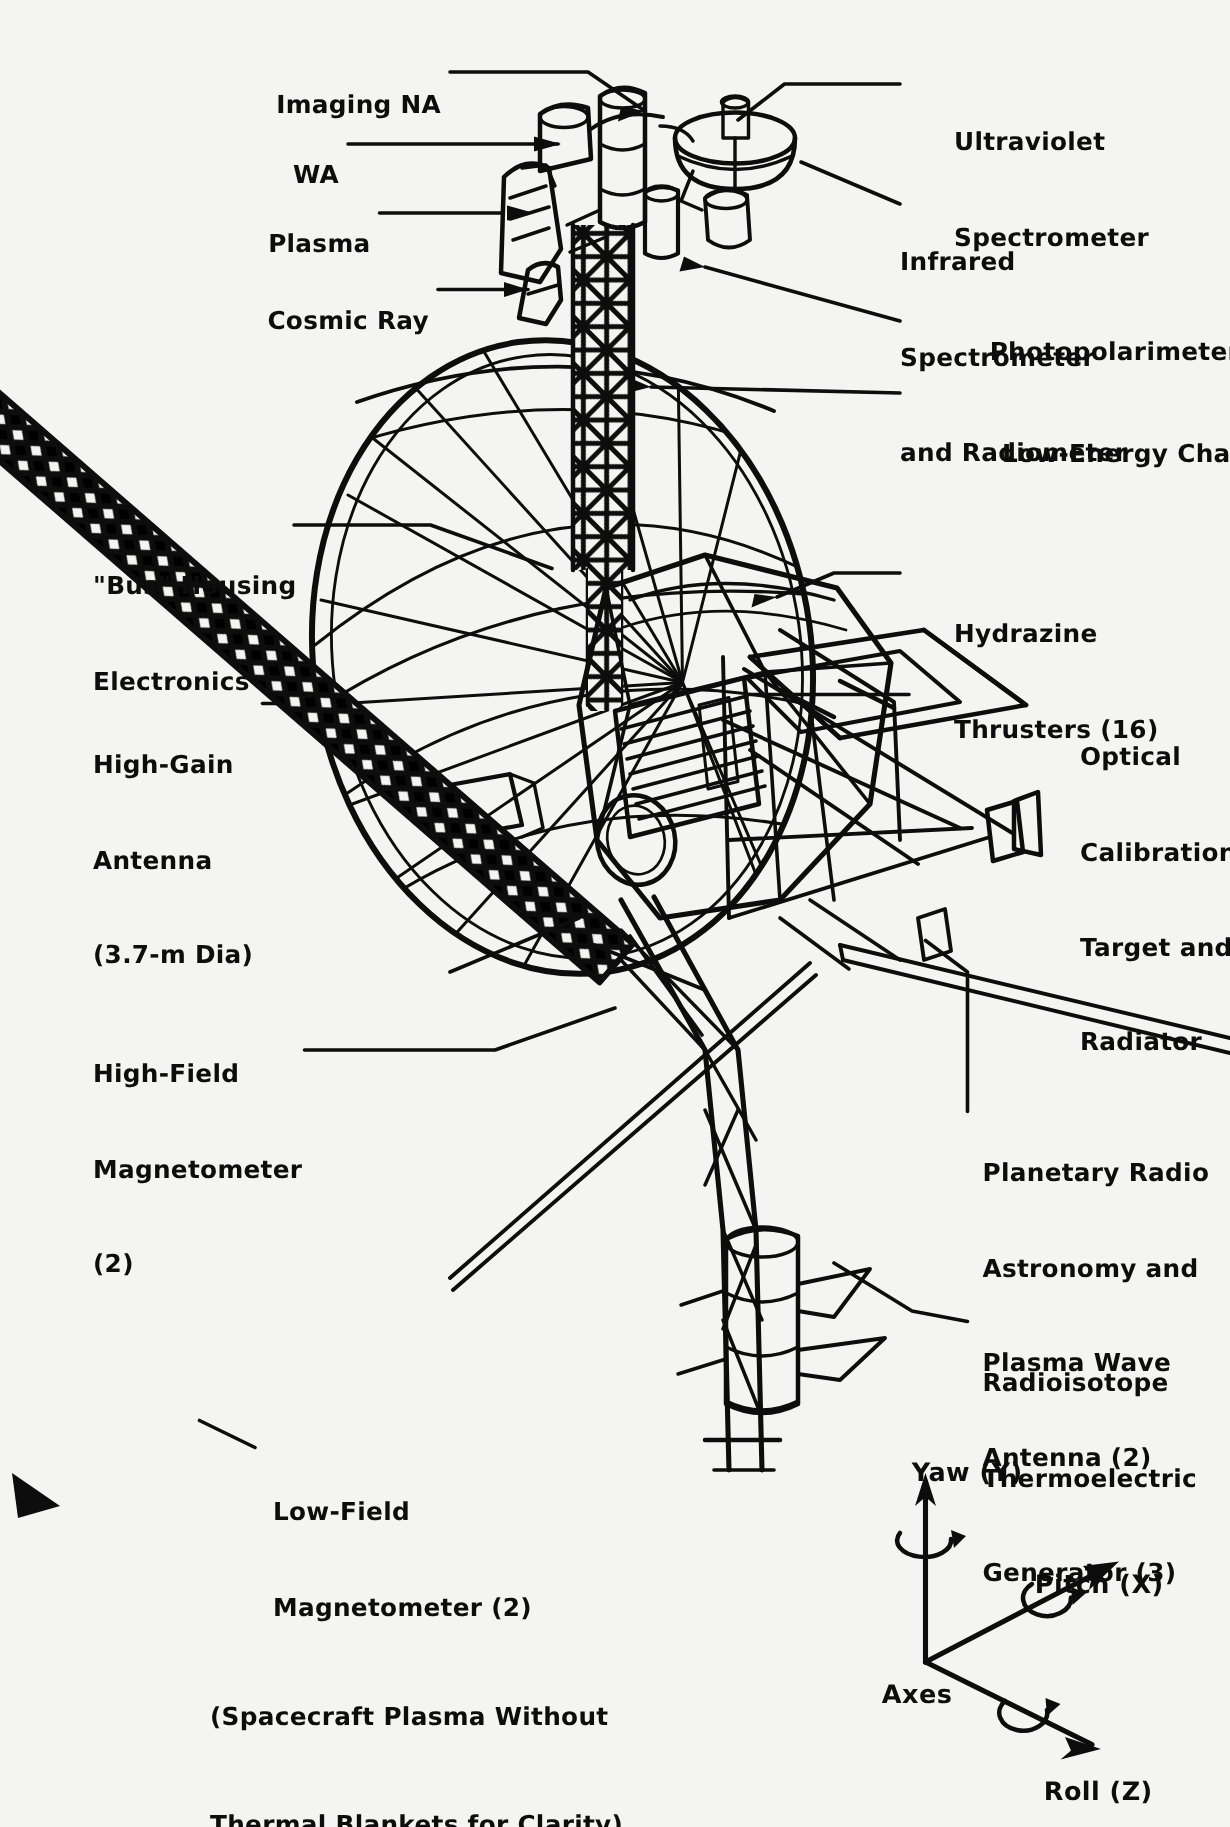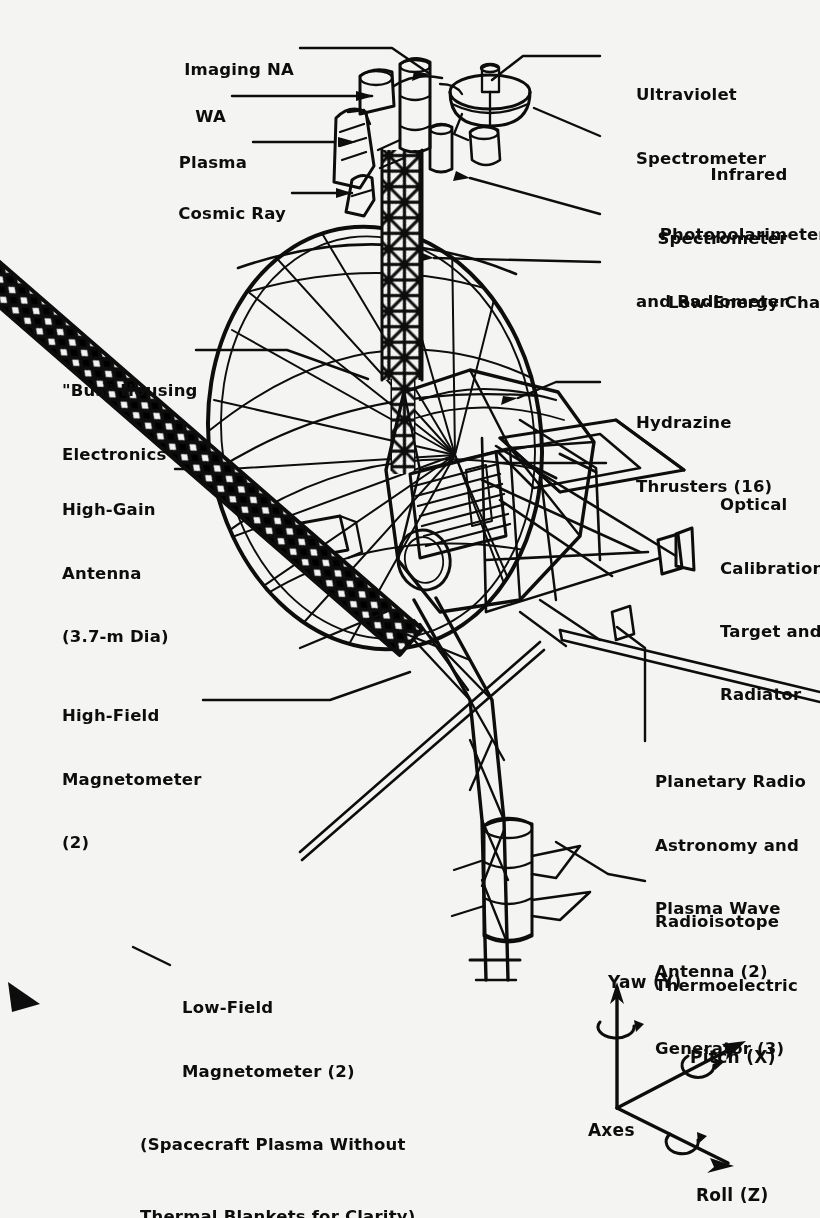--- a/index.html
+++ b/index.html
@@ -334,21 +334,21 @@
   <div class="lbl" style="left:182px;top:955px;">
     <div>Low-Field</div>
     <div>Magnetometer (2)</div>
   </div>
 
   <div class="lbl" style="left:636px;top:42px;">
     <div>Ultraviolet</div>
     <div>Spectrometer</div>
   </div>
 
-  <div class="lbl" style="left:636px;top:122px;text-align:right;">
+  <div class="lbl" style="left:600px;top:122px;">
     <div>Infrared</div>
     <div>Spectrometer</div>
     <div>and Radiometer</div>
   </div>
 
   <div class="lbl" style="left:636px;top:203px;">
     <span>Photopolarimeter</span>
   </div>
 
   <div class="lbl" style="left:620px;top:250px;margin-left:48px;">

